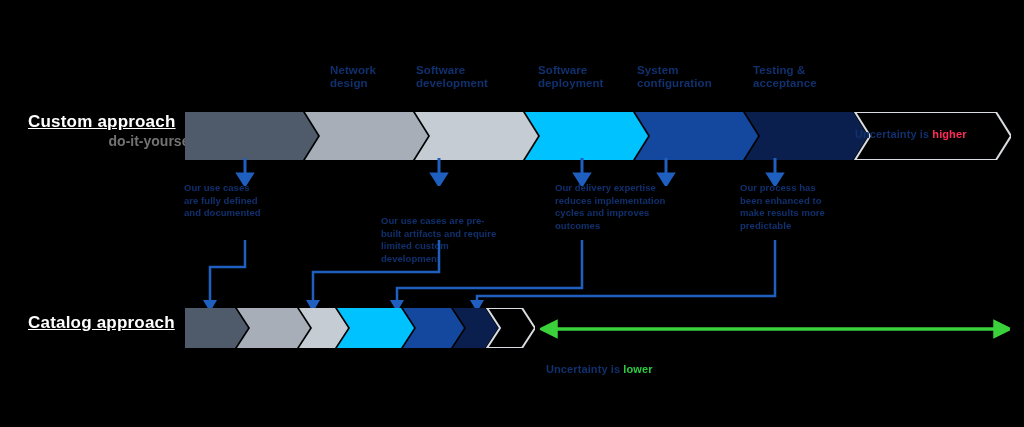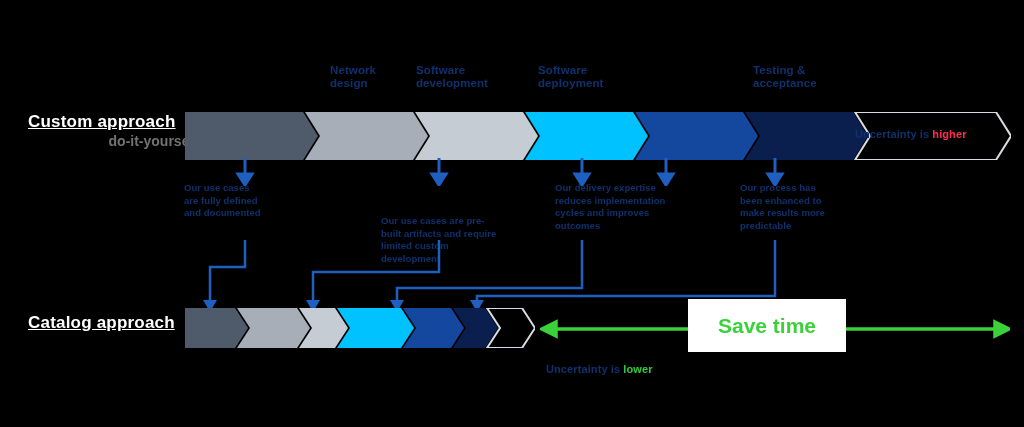--- a/index.html
+++ b/index.html
@@ -49,20 +49,24 @@
     <div>Network</div>
     <div>design</div>
   </div>
   <div class="abs phase-head" style="left:416px;top:64px;width:110px;">
     <div>Software</div>
     <div>development</div>
   </div>
   <div class="abs phase-head" style="left:538px;top:64px;width:110px;">
     <div>Software</div>
     <div>deployment</div>
+  </div>
+  <div class="abs phase-head" style="left:637px;top:64px;width:110px;">
+    <div>System</div>
+    <div>configuration</div>
   </div>
   <div class="abs phase-head" style="left:753px;top:64px;width:110px;">
     <div>Testing &amp;</div>
     <div>acceptance</div>
   </div>
 
   <svg class="abs" style="left:185px;top:112px;" width="826" height="48" viewBox="0 0 826 48">
 
     <polygon points="0,0 118,0 133,24 118,48 0,48" fill="#4f5a6b"></polygon>
     <polygon points="120,0 228,0 243,24 228,48 120,48 135,24" fill="#a7aeb8"></polygon>
@@ -128,21 +132,18 @@
   </svg>
 
   <svg class="abs" style="left:540px;top:318px;" width="470" height="22" viewBox="0 0 470 22">
     <g stroke="#3ad13a" stroke-width="3.5" fill="#3ad13a">
       <line x1="16" y1="11" x2="455" y2="11"></line>
       <polygon points="16,4 16,18 2,11"></polygon>
       <polygon points="455,4 455,18 469,11"></polygon>
     </g>
   </svg>
 
-  <div class="abs" id="savetime-box">
-    <div id="savetime-text">Save time</div>
-  </div>
 
   <div class="abs uncert" style="left:546px;top:363px;white-space:nowrap;">
     <span>Uncertainty is </span><span class="lo">lower</span>
   </div>
 
 </div>
 
 </body></html>

